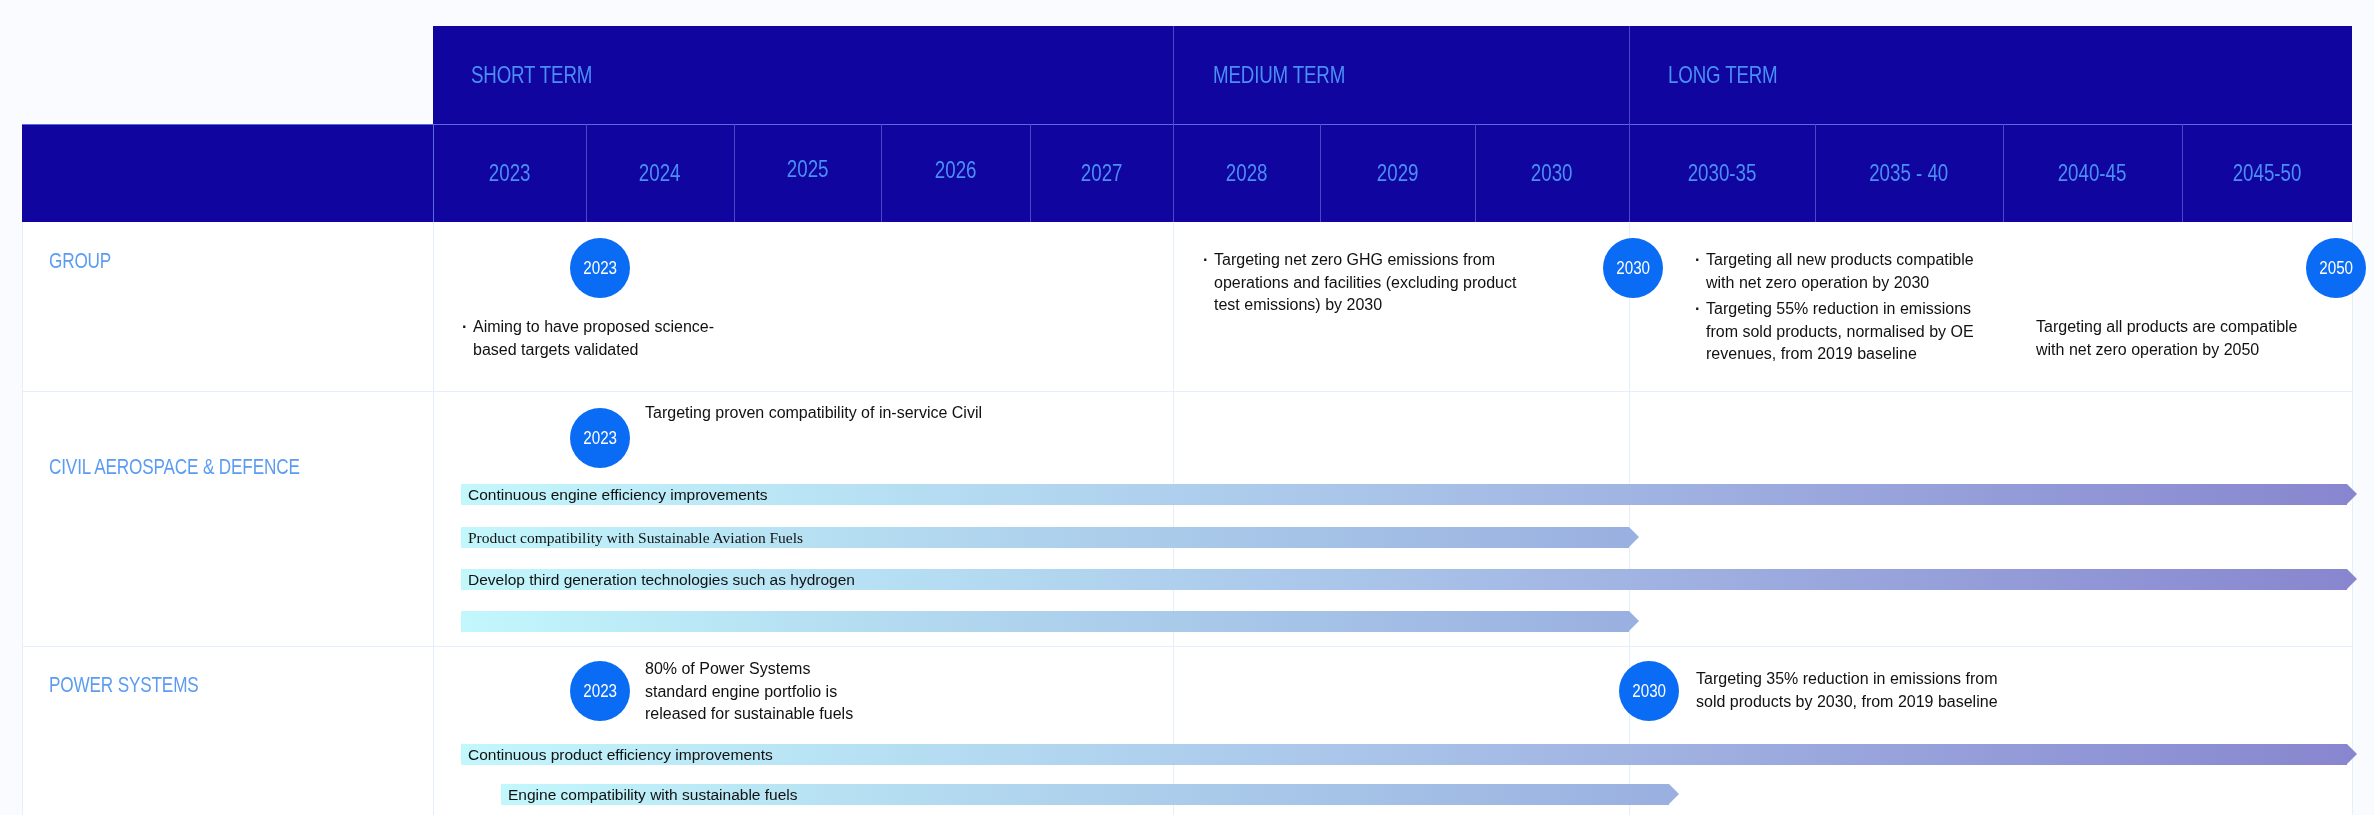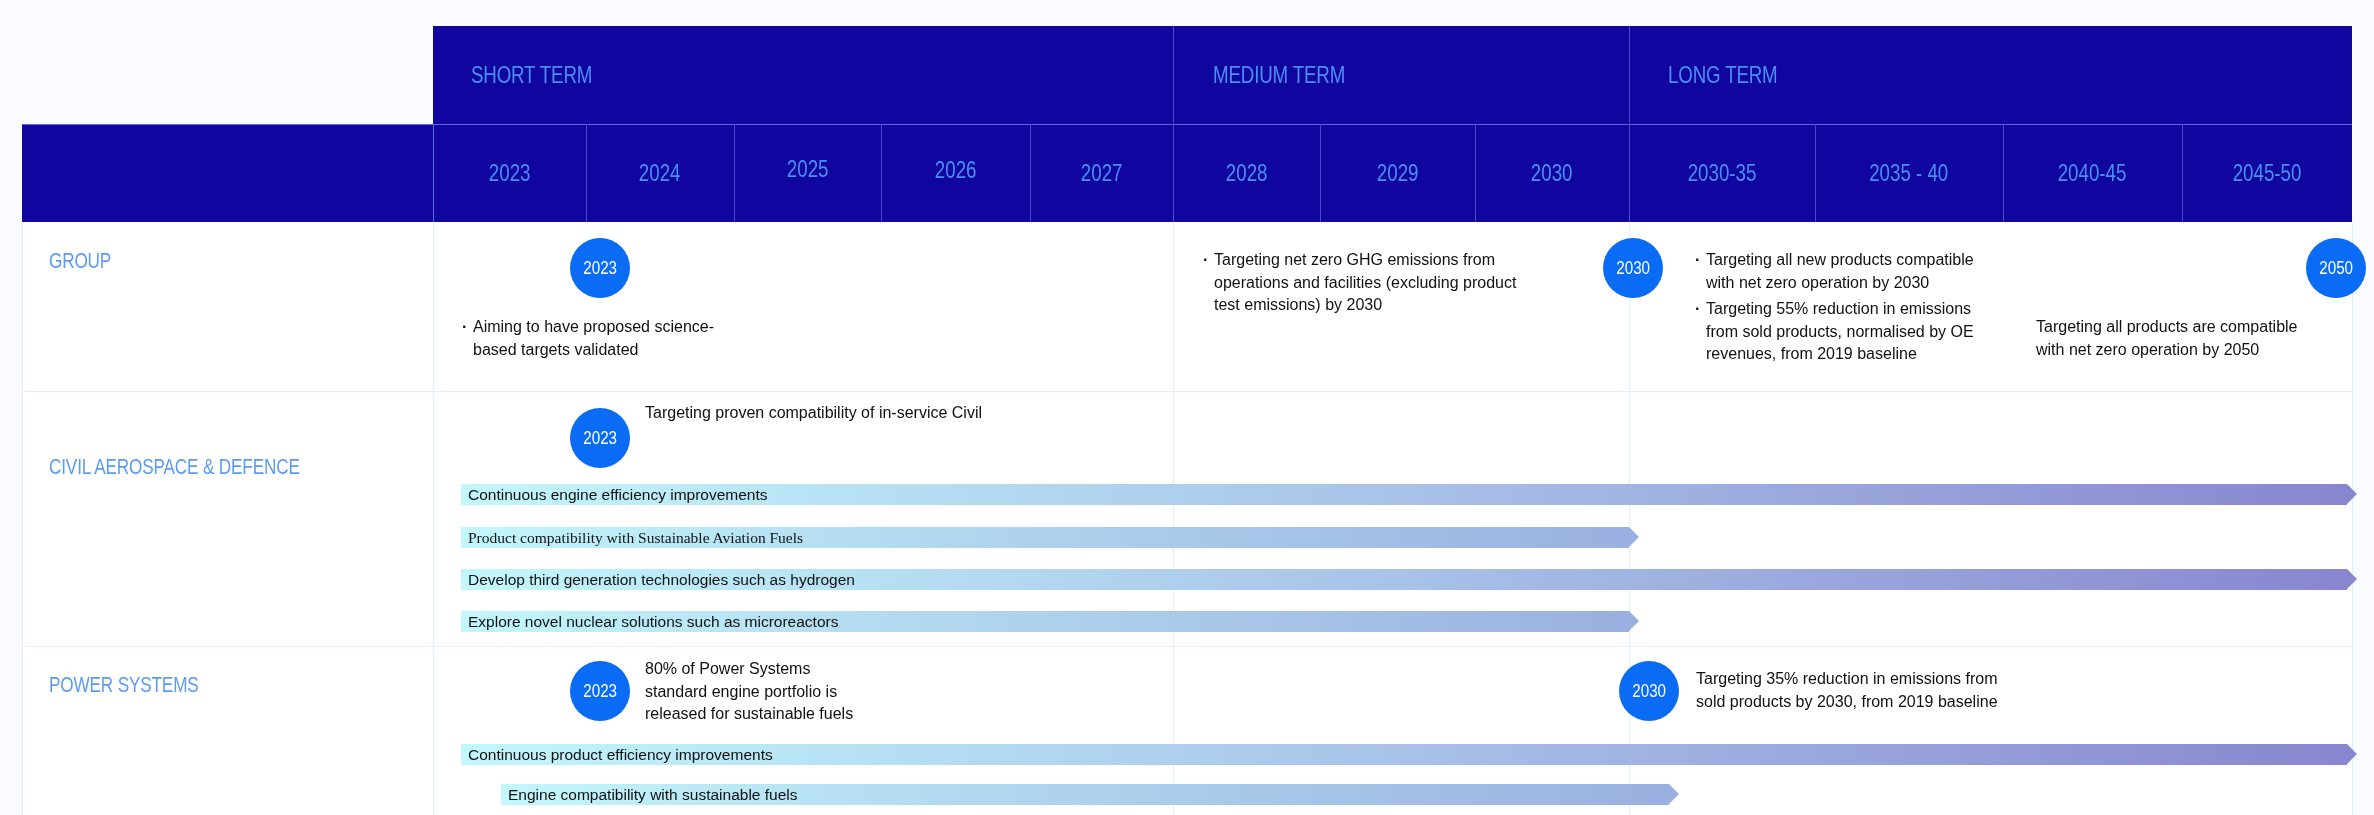--- a/index.html
+++ b/index.html
@@ -165,21 +165,20 @@
   <span class="lbl">Product compatibility with Sustainable Aviation Fuels</span>
 </div>
 <div class="bar" style="left:461px; top:569px; width:1896px;">
   <div class="fill" style="background:linear-gradient(to right,#c2f7fc 0%,#a8c2e8 50%,#8886cf 100%);"></div>
   <div class="tip" style="border-left-color:#8886cf;"></div>
   <span class="lbl">Develop third generation technologies such as hydrogen</span>
 </div>
 <div class="bar" style="left:461px; top:611px; width:1178px;">
   <div class="fill" style="background:linear-gradient(to right,#c2f7fc 0%,#b2d8ef 40%,#9ab0e0 100%);"></div>
   <div class="tip" style="border-left-color:#9ab0e0;"></div>
-  <span class="lbl">Explore novel nuclear solutions such as microreactors</span>
 </div>
 
 <div class="abs" style="left:49px; top:672px;">
   <span class="cond row-label">POWER SYSTEMS</span>
 </div>
 <div class="circle" style="left:570px; top:661px;">
     <span>2023</span>
   </div>
 <div class="txt" style="left:645px; top:658px;">
   <div>80% of Power Systems</div>

